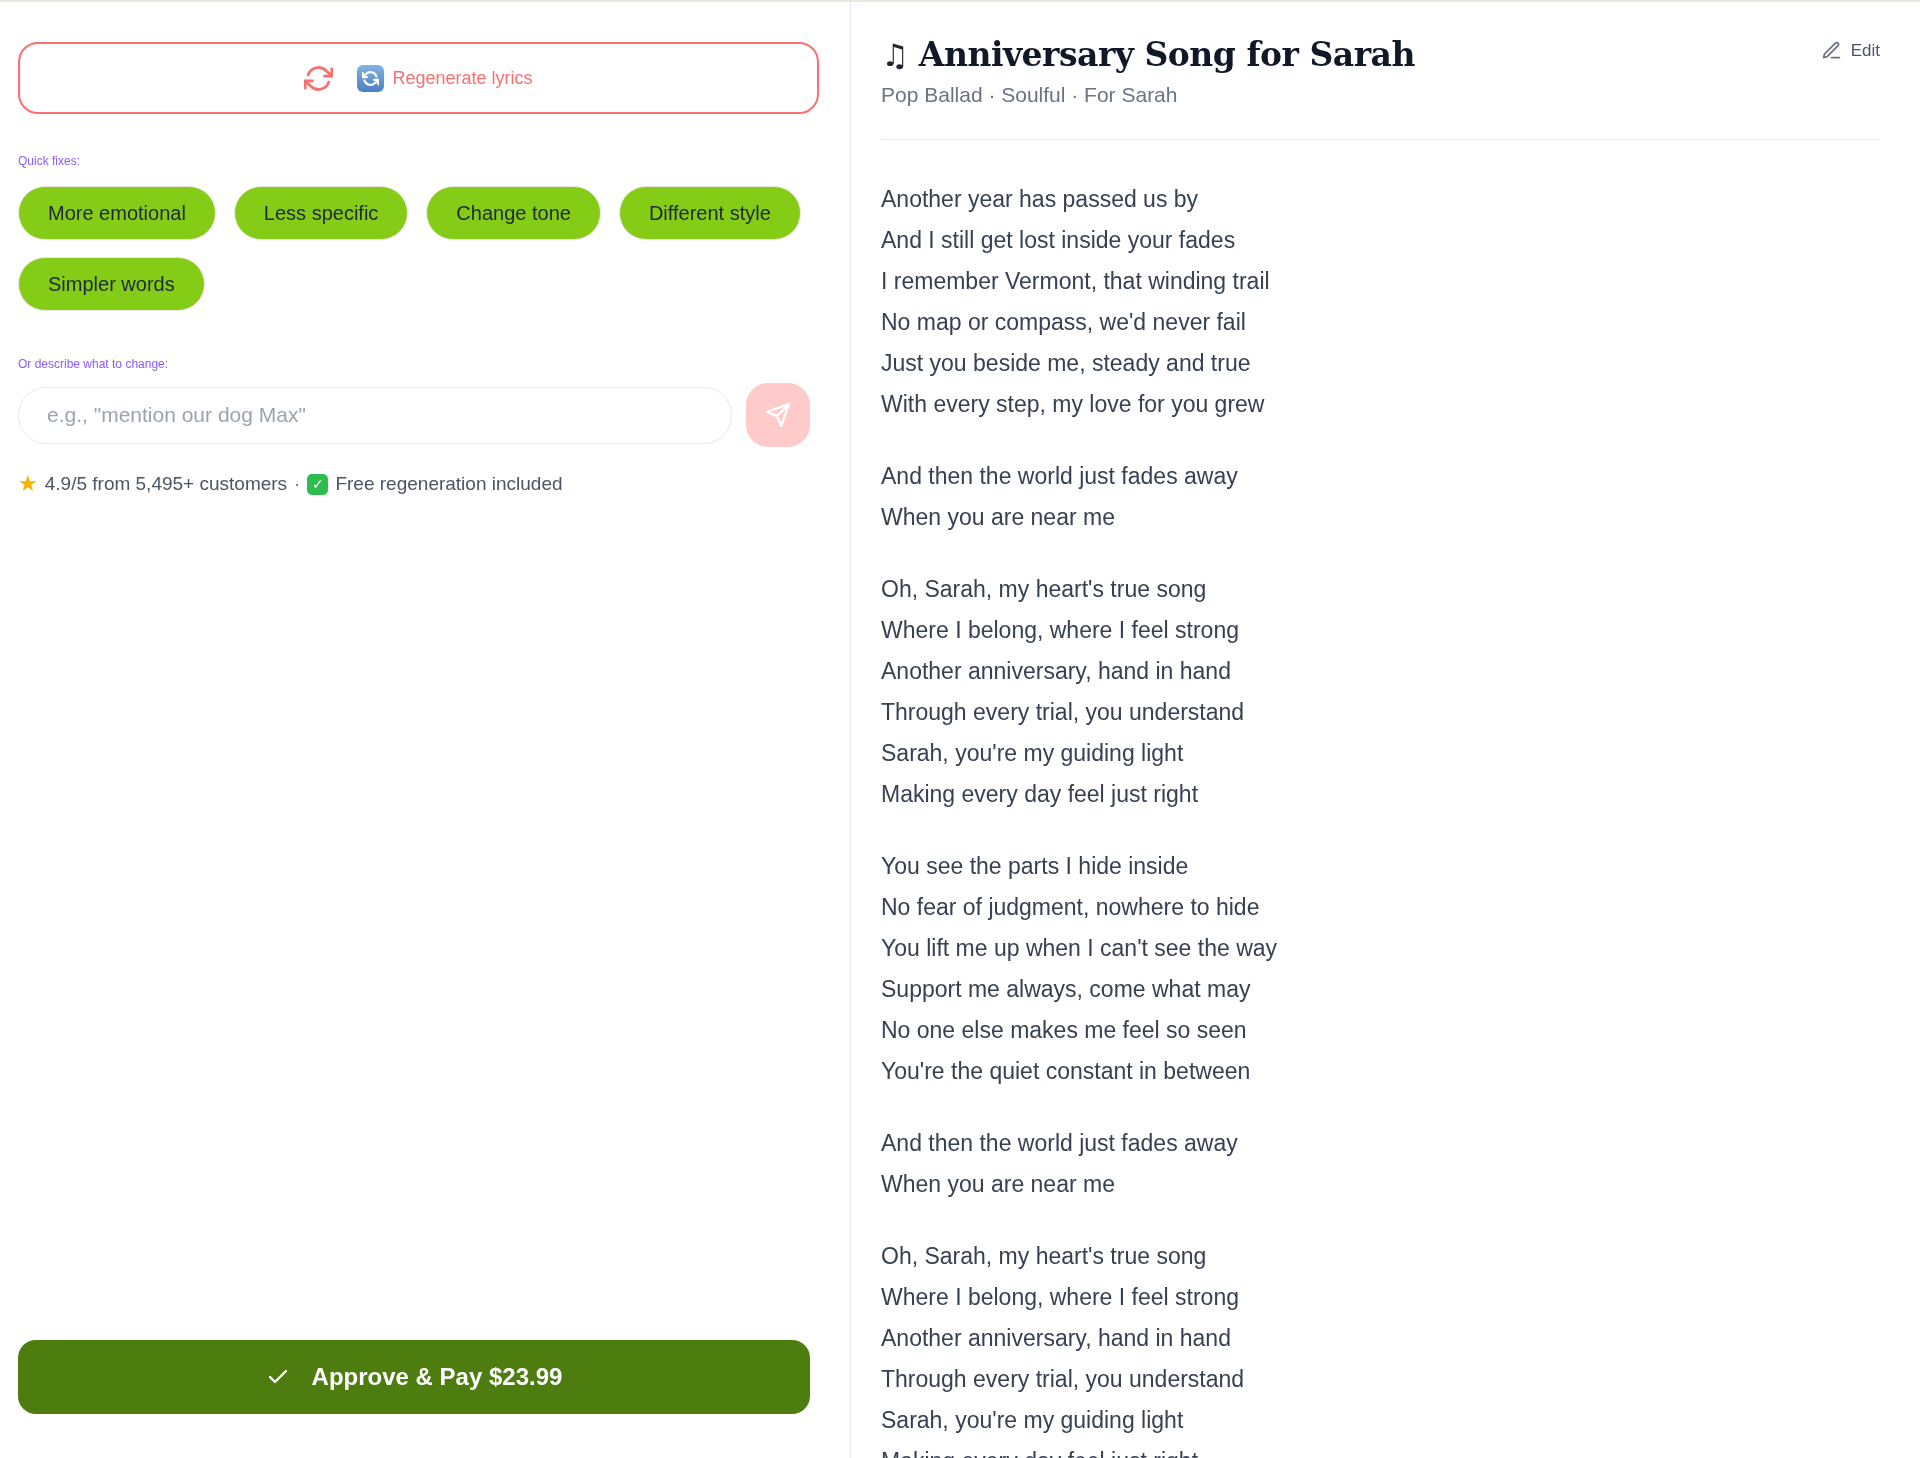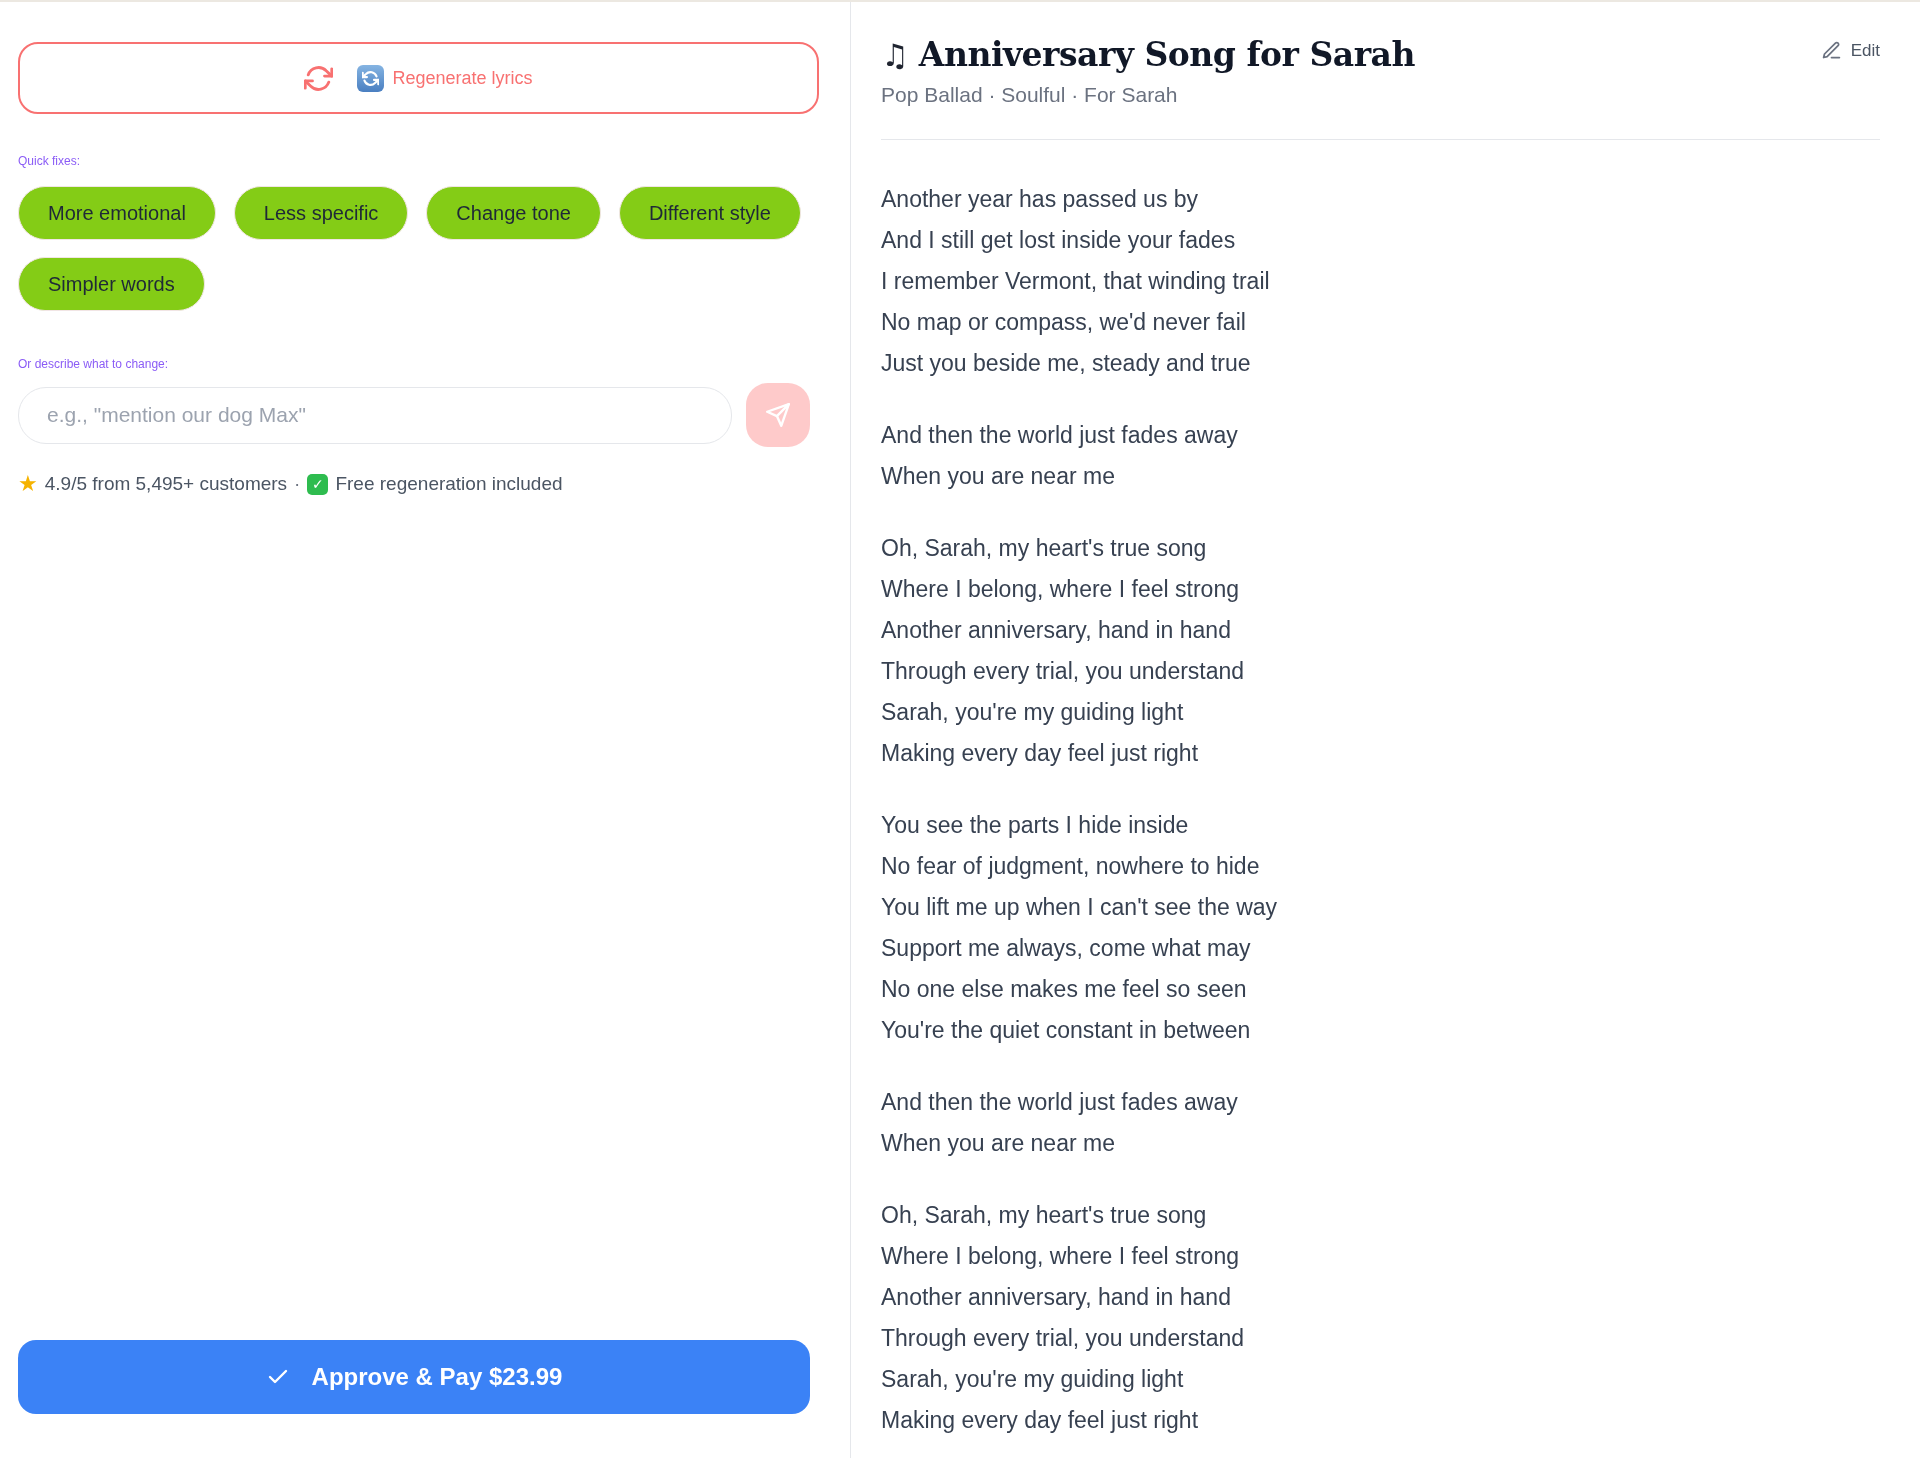--- a/index.html
+++ b/index.html
@@ -54,21 +54,21 @@
   .trust { margin-top:26px; display:flex; align-items:center; gap:7px; font-size:19px; color:#4b5563; }
   .star { color:#f5b301; font-size:22px; line-height:1; }
   .sep { color:#6b7280; }
   .greencheck {
     width:21px; height:21px; background:#2ebc4f; border-radius:5px;
     color:#ffffff; font-size:14px; font-weight:bold;
     display:inline-flex; align-items:center; justify-content:center;
   }
   .approve-btn {
     margin-top:auto; width:792px; height:74px;
-    background:#3b82f6; border:none; border-radius:18px;
+    background:#4d7c0f; border:none; border-radius:18px;
     display:flex; align-items:center; justify-content:center; gap:22px;
     cursor:pointer;
   }
   .approve-label { color:#ffffff; font-size:24px; font-weight:bold; font-family:inherit; }
 
   
   .right { flex:1 1 auto; height:100%; background:#ffffff; padding:0 40px 0 30px; overflow:hidden; }
   .song-header {
     height:138px; padding-top:33px;
     border-bottom:1px solid #e5e7eb;
@@ -170,20 +170,21 @@
       </button>
     </header>
 
     <div class="lyrics" id="lyrics">
         <div class="stanza">
           <div>Another year has passed us by</div>
           <div>And I still get lost inside your fades</div>
           <div>I remember Vermont, that winding trail</div>
           <div>No map or compass, we'd never fail</div>
           <div>Just you beside me, steady and true</div>
+          <div>With every step, my love for you grew</div>
         </div>
         <div class="stanza">
           <div>And then the world just fades away</div>
           <div>When you are near me</div>
         </div>
         <div class="stanza">
           <div>Oh, Sarah, my heart's true song</div>
           <div>Where I belong, where I feel strong</div>
           <div>Another anniversary, hand in hand</div>
           <div>Through every trial, you understand</div>

